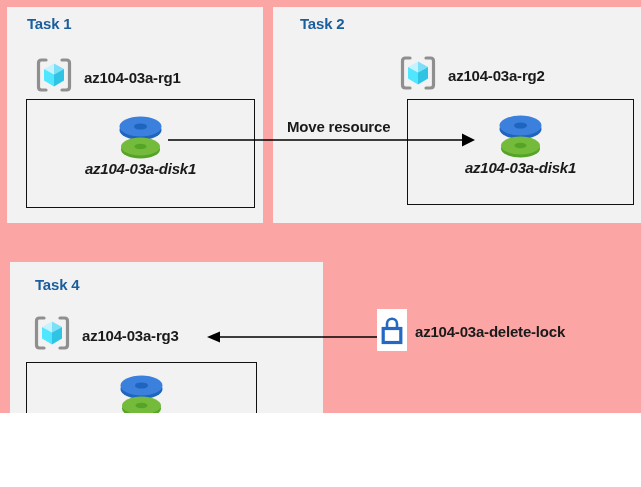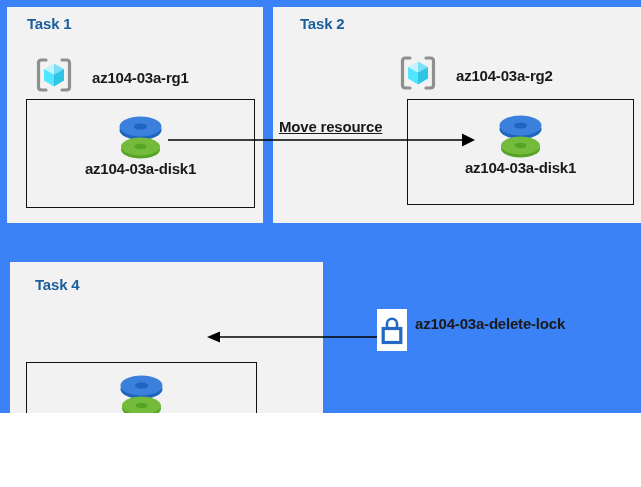--- a/index.html
+++ b/index.html
@@ -1,63 +1,63 @@
 <!DOCTYPE html>
 <html style="--panel-bg: #F2F2F2; --title-blue: #1A5E9C; --label-text: #1A1A1A; --arrow-black: #000000; --lock-blue: #2567C4; --bracket-gray: #8F8F8F; --cube-top: #C5F3FD; --cube-top2: #7ADFF7; --cube-left: #50E6FF; --cube-right: #2FC3E4; --disk-blue: #3A80DC; --disk-blue-dark: #1F64BE; --disk-green: #74BB3B; --disk-green-dark: #55A428;"><head>
 <meta charset="utf-8">
 <style>
   html,body{margin:0;padding:0;background:#fff;}
   #canvas{
-    position:relative;width:641px;height:413px;background:#3b82f6;overflow:hidden;
+    position:relative;width:641px;height:413px;background:#fca5a5;overflow:hidden;
     font-family:"Liberation Sans",sans-serif;color:var(--label-text,#1a1a1a);
   }
   .panel{position:absolute;background:var(--panel-bg,#F2F2F2);}
   #task1{left:7px;top:7px;width:256px;height:216px;}
   #task2{left:273px;top:7px;width:368px;height:216px;}
   #task3{left:10px;top:262px;width:313px;height:218px;}
   .task-title{
     position:absolute;font-size:15px;font-weight:bold;color:var(--title-blue,#1A5E9C);
     white-space:nowrap;letter-spacing:-0.2px;
   }
   #task1 .task-title{left:20px;top:8px;}
   #task2 .task-title{left:27px;top:8px;text-align:right;}
   #task3 .task-title{left:25px;top:14px;}
-  .rg-row{position:absolute;display:flex;align-items:center;gap:19px;}
+  .rg-row{position:absolute;display:flex;align-items:center;gap:11px;}
   #task1 .rg-row{left:28px;top:50px;}
   #task2 .rg-row{left:126px;top:48px;}
   #task3 .rg-row{left:23px;top:53px;}
   .rg-label{font-size:15px;font-weight:bold;white-space:nowrap;letter-spacing:-0.2px;}
   .resource-box{position:absolute;border:1.5px solid #111;background:transparent;}
   #task1 .resource-box{left:19px;top:92px;width:227px;height:107px;}
   #task2 .resource-box{left:134px;top:92px;width:225px;height:104px;}
   #task3 .resource-box{left:16px;top:100px;width:229px;height:105px;}
   .disk-wrap{position:absolute;left:0;width:100%;text-align:center;}
   #task1 .disk-wrap{top:14px;}
   #task2 .disk-wrap{top:13px;}
   #task3 .disk-wrap{top:10px;}
   .disk-label{
     position:absolute;left:0;width:100%;text-align:center;font-size:15px;
-    font-weight:bold;white-space:nowrap;letter-spacing:-0.2px;
+    font-weight:bold;white-space:nowrap;letter-spacing:-0.2px;font-style:italic;
   }
   #task1 .disk-label{top:60px;}
   #task2 .disk-label{top:59px;}
   #task3 .disk-label{top:56px;}
   .arrow-svg{position:absolute;pointer-events:none;}
   #move-arrow{left:166px;top:128px;}
   #lock-arrow{left:204px;top:330px;}
   #move-label{
-    position:absolute;left:279px;top:118px;font-size:15px;font-weight:bold;
-    white-space:nowrap;letter-spacing:-0.2px;text-decoration:underline;
+    position:absolute;left:287px;top:118px;font-size:15px;font-weight:bold;
+    white-space:nowrap;letter-spacing:-0.2px;
   }
   #lock-group{position:absolute;left:377px;top:309px;display:flex;align-items:flex-start;}
   #lock-badge{
     width:30px;height:42px;background:#fff;display:flex;align-items:center;
     justify-content:center;flex:0 0 auto;
   }
-  #lock-text{margin-left:8px;font-size:15px;line-height:21px;padding-top:4px;}
+  #lock-text{margin-left:8px;font-size:15px;line-height:21px;padding-top:4px;margin-top:8px;}
   #lock-text .l1{font-weight:bold;white-space:nowrap;letter-spacing:-0.2px;}
   #lock-text .l2 b{margin-right:4px;}
 </style>
 </head>
 <body>
 
 <div id="canvas">
 
   <div class="panel" id="task1">
     <div class="task-title">Task 1</div>
@@ -114,20 +114,33 @@
     <ellipse cx="23.5" cy="32.5" rx="19.5" ry="9" fill="var(--disk-green,#74BB3B)"></ellipse>
     <ellipse cx="23.5" cy="32.5" rx="6" ry="2.8" fill="var(--disk-green-dark,#55A428)"></ellipse>
   </svg>
 </div>
       <div class="disk-label">az104-03a-disk1</div>
     </div>
   </div>
 
   <div class="panel" id="task3">
     <div class="task-title">Task 4</div>
+    <div class="rg-row">
+      <span class="icon-slot">
+  <svg width="38" height="36" viewBox="0 0 38 36">
+    <path d="M11 3 H6.5 Q3.5 3 3.5 6 V30 Q3.5 33 6.5 33 H11" fill="none" stroke="var(--bracket-gray,#8F8F8F)" stroke-width="3.2" stroke-linecap="round"></path>
+    <path d="M27 3 H31.5 Q34.5 3 34.5 6 V30 Q34.5 33 31.5 33 H27" fill="none" stroke="var(--bracket-gray,#8F8F8F)" stroke-width="3.2" stroke-linecap="round"></path>
+    <polygon points="19,6.5 29,12 19,17.5" fill="var(--cube-top2,#7ADFF7)"></polygon>
+    <polygon points="19,6.5 9,12 19,17.5" fill="var(--cube-top,#C5F3FD)"></polygon>
+    <polygon points="9,12 19,17.5 19,29.5 9,23.5" fill="var(--cube-left,#50E6FF)"></polygon>
+    <polygon points="29,12 19,17.5 19,29.5 29,23.5" fill="var(--cube-right,#2FC3E4)"></polygon>
+  </svg>
+</span>
+      <span class="rg-label">az104-03a-rg3</span>
+    </div>
     <div class="resource-box">
       <div class="disk-wrap">
   <svg width="47" height="45" viewBox="0 0 47 45">
     <ellipse cx="23.5" cy="16" rx="21" ry="10" fill="var(--disk-blue-dark,#1F64BE)"></ellipse>
     <ellipse cx="23.5" cy="12.5" rx="21" ry="10" fill="var(--disk-blue,#3A80DC)"></ellipse>
     <ellipse cx="23.5" cy="12.5" rx="6.5" ry="3.1" fill="var(--disk-blue-dark,#1F64BE)"></ellipse>
     <ellipse cx="23.5" cy="35.5" rx="19.5" ry="9" fill="var(--disk-green-dark,#55A428)"></ellipse>
     <ellipse cx="23.5" cy="32.5" rx="19.5" ry="9" fill="var(--disk-green,#74BB3B)"></ellipse>
     <ellipse cx="23.5" cy="32.5" rx="6" ry="2.8" fill="var(--disk-green-dark,#55A428)"></ellipse>
   </svg>

